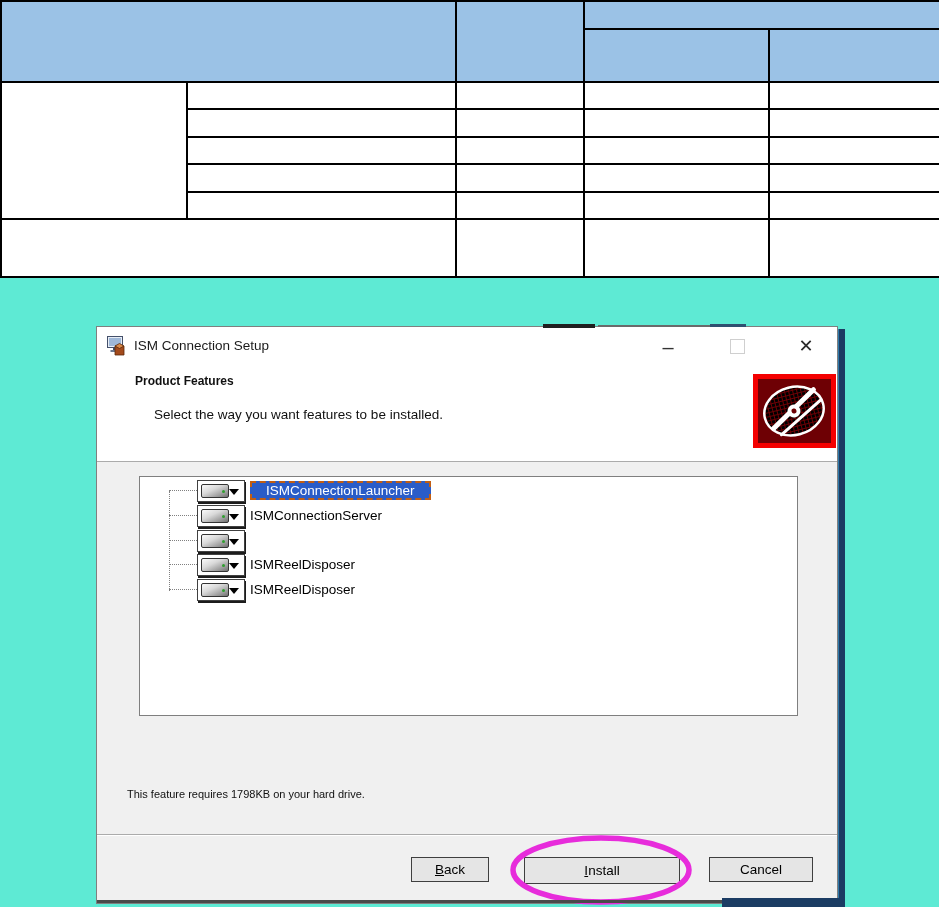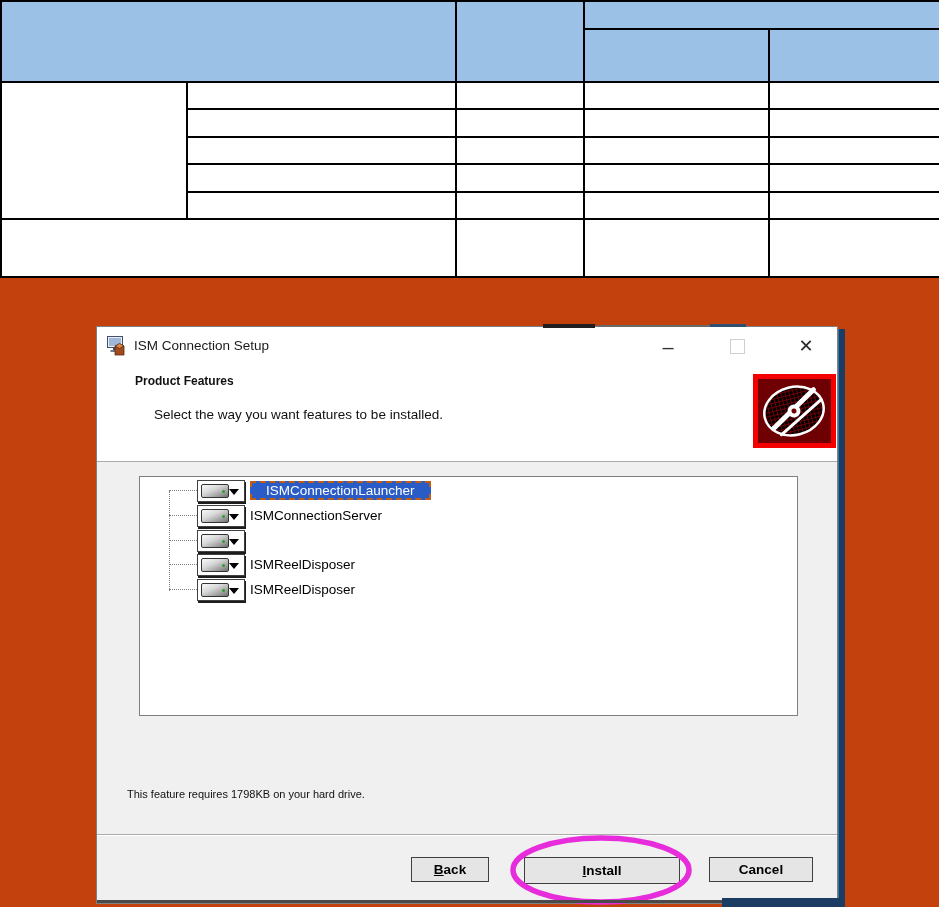--- a/index.html
+++ b/index.html
@@ -1,17 +1,17 @@
 <!DOCTYPE html>
 <html><head>
 <meta charset="utf-8">
 <style>
   * { margin:0; padding:0; box-sizing:border-box; }
   body { background:#ffffff; font-family:"Liberation Sans", sans-serif; }
-  .canvas { position:relative; width:939px; height:907px; background:#c2410c; overflow:hidden; }
+  .canvas { position:relative; width:939px; height:907px; background:#5eead4; overflow:hidden; }
 
   
   .doc-table { position:absolute; left:0; top:0; width:939px; border-collapse:collapse; table-layout:fixed; }
   .doc-table td { border:2px solid #000; background:#fff; }
   .doc-table td.blue { background:#9BC2E6; }
 
   
   .dialog { position:absolute; left:96px; top:326px; width:742px; height:578px;
             background:#F0F0F0; border:1px solid #7F7F7F; }
   .dlg-header-bg { position:absolute; left:0; top:0; width:740px; height:134px; background:#fff; }
@@ -49,21 +49,21 @@
   .feat-label { position:absolute; left:110px; top:0; height:22px; line-height:22px; font-size:13.5px; color:#000; white-space:nowrap; }
   .feat-label.sel span { background:#2A5CC8; color:#fff; border:2px dashed #C25E12; padding:0 14px; }
 
   .space-note { position:absolute; left:30px; top:461px; font-size:11px; color:#111; }
 
   .footer-divider { position:absolute; left:0; top:507px; width:740px; height:1px; background:#ABABAB;
                     box-shadow:0 1px 0 #ffffff; }
 
   .dlg-btn { position:absolute; background:#E5E5E5; border:1px solid #3F3F3F;
              font-family:"Liberation Sans",sans-serif; font-size:13.5px; color:#000;
-             text-align:center; cursor:pointer;font-weight:bold; }
+             text-align:center; cursor:pointer; }
   .dlg-btn .u { text-decoration:underline; }
   .btn-back    { left:314px; top:530px; width:78px;  height:25px; }
   .btn-install { left:427px; top:530px; width:156px; height:27px; }
   .btn-cancel  { left:612px; top:530px; width:104px;  height:25px; }
 
   .ellipse-svg { position:absolute; left:408px; top:504px; width:192px; height:78px; pointer-events:none; }
 
   .dlg-bottom-edge { position:absolute; left:0; bottom:0; width:740px; height:3px; background:#4A4A4A; }
 
   

